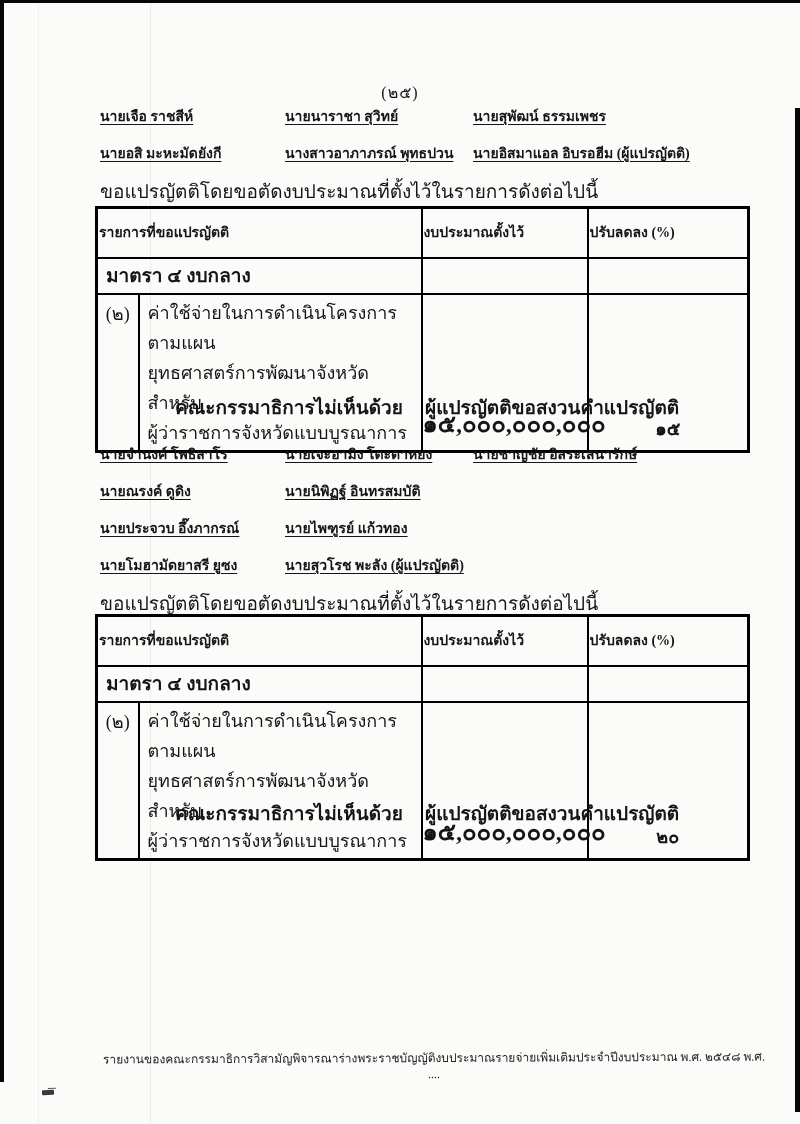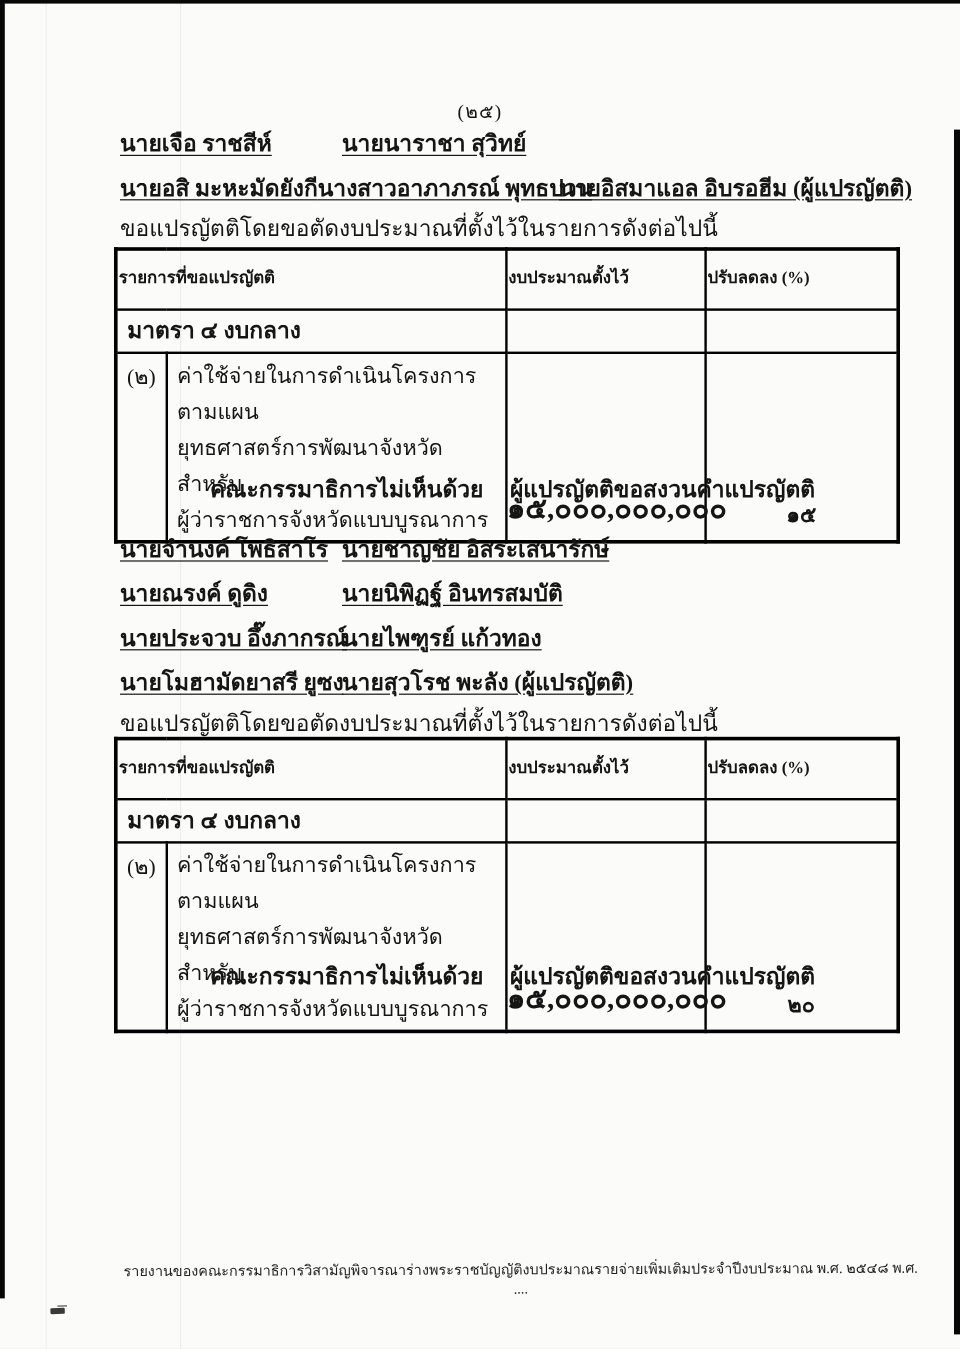--- a/index.html
+++ b/index.html
@@ -34,21 +34,21 @@
     text-align: center; font-size: 16px; letter-spacing: 1px;
   }
 
   
   .names { position: absolute; left: 100px; right: 40px; }
   .b1 { top: 108px; }
   .b2 { top: 446px; }
   .nrow { display: flex; align-items: baseline; height: 37px; }
   .nm {
     display: inline-block;
-    font-weight: bold; font-size: 19px; line-height: 1.35;
+    font-weight: bold; font-size: 14px; line-height: 1.35;
     text-decoration: underline; text-underline-offset: 3px;
     white-space: nowrap;
   }
   .nm.c1 { width: 185px; }
   .nm.c2 { min-width: 180px; padding-right: 8px; }
 
   .intro {
     position: absolute; left: 100px;
     font-size: 19px; line-height: 1.3;
   }
@@ -115,20 +115,21 @@
   <div class="scanline sl-a"></div>
   <div class="scanline sl-b"></div>
   <div class="corner-mark"></div>
 
   <div class="pageno">(๒๕)</div>
 
   <div class="names b1">
     <div class="nrow">
       <span class="nm c1">นายเจือ ราชสีห์</span>
       <span class="nm c2">นายนาราชา สุวิทย์</span>
+      <span class="nm">นายสุพัฒน์ ธรรมเพชร</span>
     </div>
     <div class="nrow">
       <span class="nm c1">นายอสิ มะหะมัดยังกี</span>
       <span class="nm c2">นางสาวอาภาภรณ์ พุทธปวน</span>
       <span class="nm">นายอิสมาแอล อิบรอฮีม (ผู้แปรญัตติ)</span>
     </div>
   </div>
 
   <div class="intro i1">ขอแปรญัตติโดยขอตัดงบประมาณที่ตั้งไว้ในรายการดังต่อไปนี้</div>
 
@@ -164,20 +165,21 @@
     </table>
 
   <div class="result r1">
     <span class="res-left">คณะกรรมาธิการไม่เห็นด้วย</span>
     <span class="res-right">ผู้แปรญัตติขอสงวนคำแปรญัตติ</span>
   </div>
 
   <div class="names b2">
     <div class="nrow">
       <span class="nm c1">นายจำนงค์ โพธิสาโร</span>
+      <span class="nm c2">นายเจะอามิง โตะตาหยง</span>
       <span class="nm">นายชาญชัย อิสระเสนารักษ์</span>
     </div>
     <div class="nrow">
       <span class="nm c1">นายณรงค์ ดูดิง</span>
       <span class="nm">นายนิพิฏฐ์ อินทรสมบัติ</span>
     </div>
     <div class="nrow">
       <span class="nm c1">นายประจวบ อึ๊งภากรณ์</span>
       <span class="nm">นายไพฑูรย์ แก้วทอง</span>
     </div>

